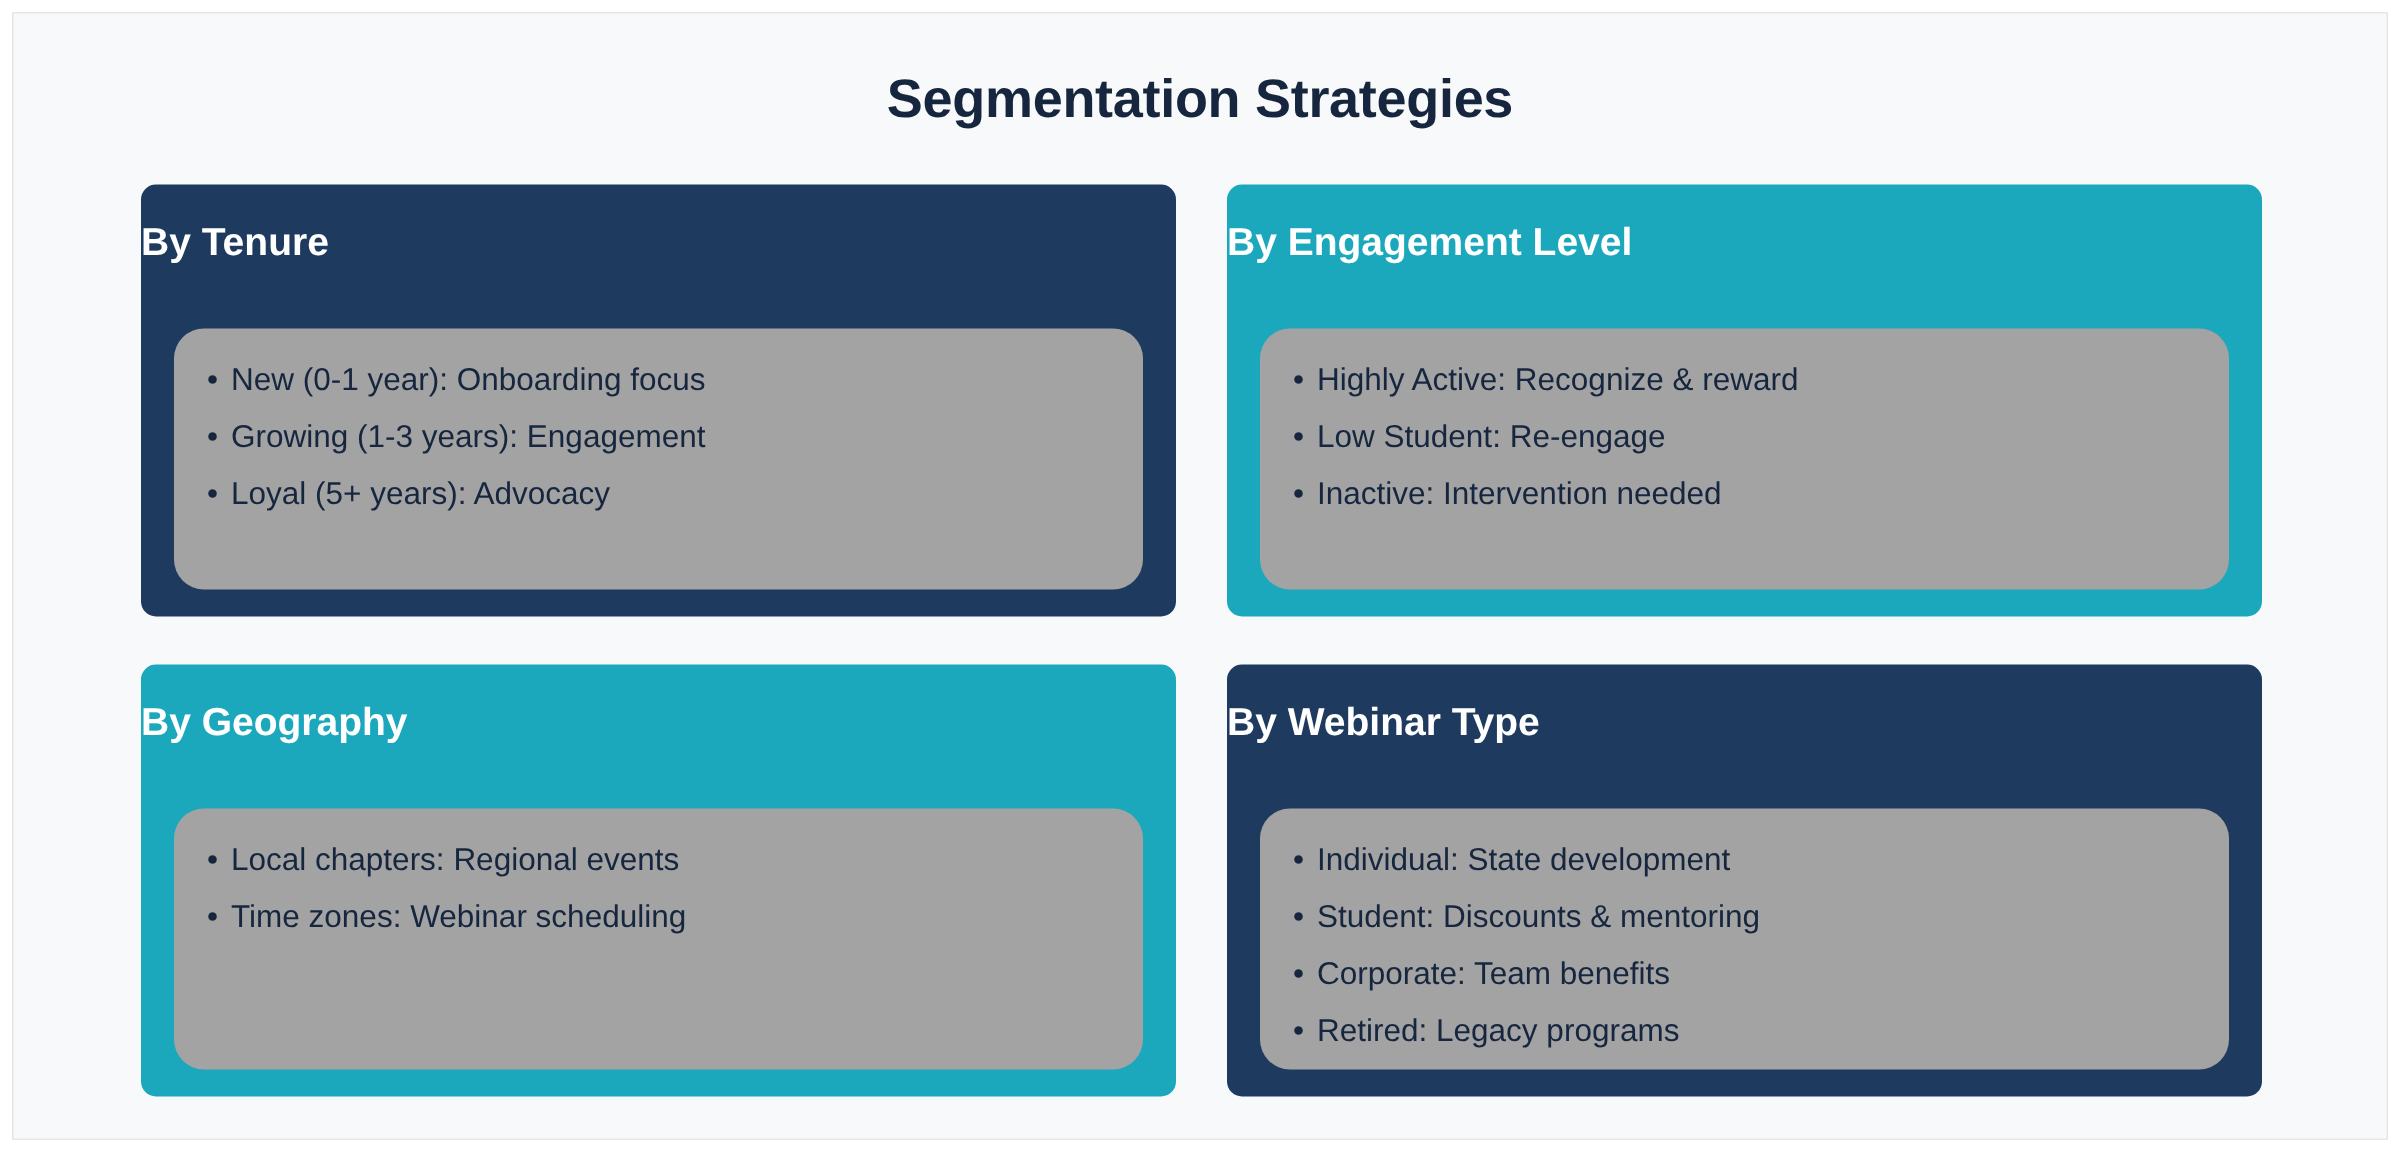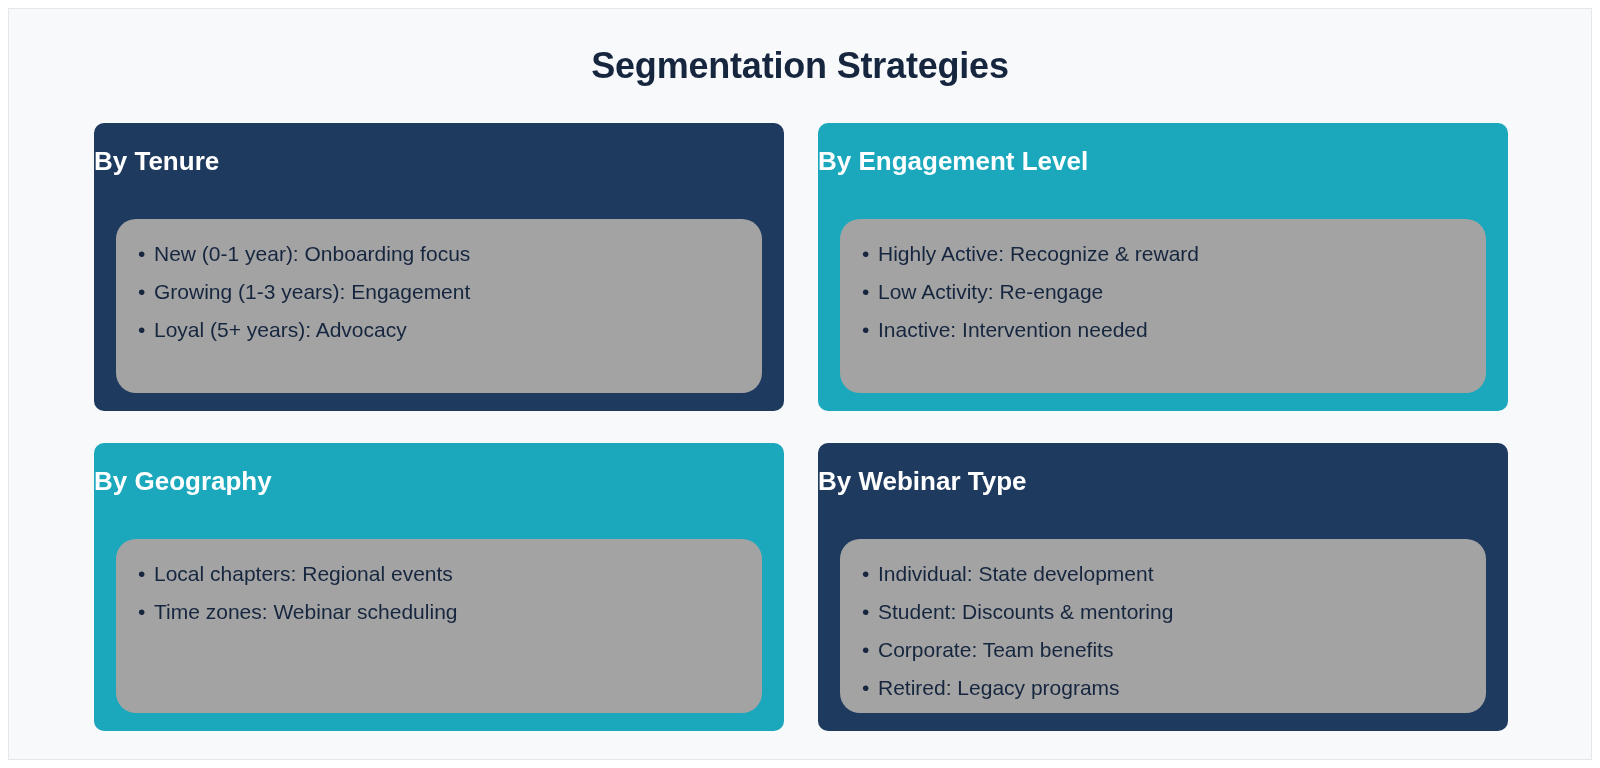--- a/index.html
+++ b/index.html
@@ -103,21 +103,21 @@
         <div class="bullet"><span class="dot">•</span><span>New (0-1 year): Onboarding focus</span></div>
         <div class="bullet"><span class="dot">•</span><span>Growing (1-3 years): Engagement</span></div>
         <div class="bullet"><span class="dot">•</span><span>Loyal (5+ years): Advocacy</span></div>
       </div>
     </div>
 
     <div class="card teal">
       <div class="card-title">By Engagement Level</div>
       <div class="card-body">
         <div class="bullet"><span class="dot">•</span><span>Highly Active: Recognize &amp; reward</span></div>
-        <div class="bullet"><span class="dot">•</span><span>Low Activity: Re-engage</span></div>
+        <div class="bullet"><span class="dot">•</span><span>Low Student: Re-engage</span></div>
         <div class="bullet"><span class="dot">•</span><span>Inactive: Intervention needed</span></div>
       </div>
     </div>
 
     <div class="card teal">
       <div class="card-title">By Geography</div>
       <div class="card-body">
         <div class="bullet"><span class="dot">•</span><span>Local chapters: Regional events</span></div>
         <div class="bullet"><span class="dot">•</span><span>Time zones: Webinar scheduling</span></div>
       </div>

